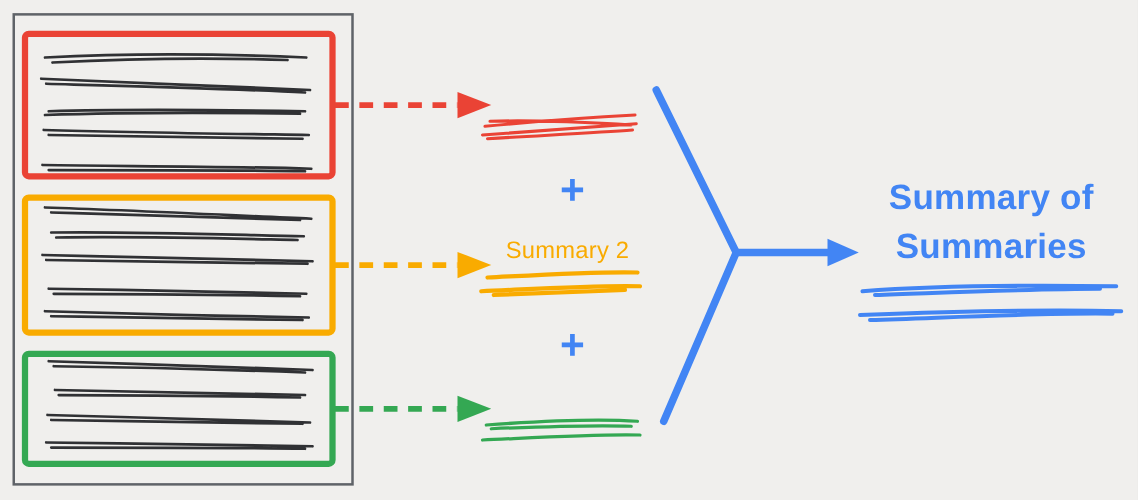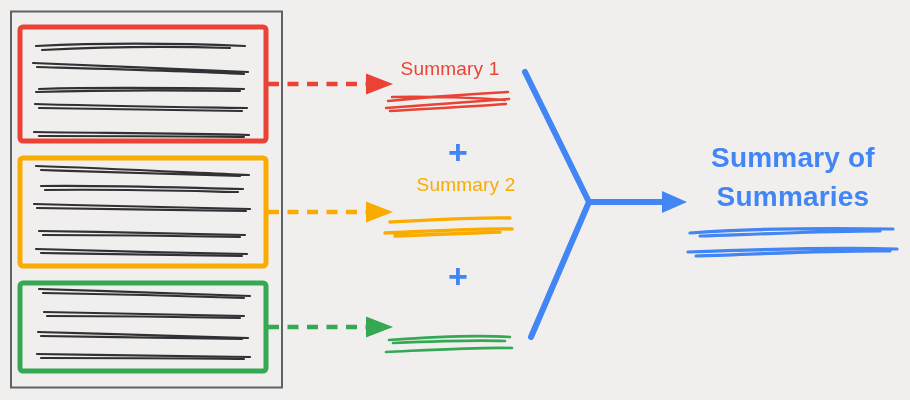--- a/index.html
+++ b/index.html
@@ -115,20 +115,19 @@
       <path class="merge" d="M525 72 L589 202 L531 337" stroke="#4285f4"></path>
       <path class="merge" d="M589 202 H664" stroke="#4285f4"></path>
       <polygon points="662,191 687,202 662,213" fill="#4285f4"></polygon>
     </g>
 
     <g>
       <path class="scrib" stroke-width="3.2" d="M690 233 C740 229 820 228 893 229 M700 236 C760 234 830 231 880 231 M688 252 C740 250 820 247 897 249 M696 256 C760 254 840 250 890 251" stroke="#4285f4"></path>
     </g>
   </svg>
 
-  <div class="label red" style="left:450px;top:58px;">Summary 1</div>
-  <div class="label yellow" style="left:454px;top:174px;margin-left:12px;">Summary 2</div>
+  <div class="label yellow" style="left:454px;top:190px;">Summary 2</div>
 
   <div class="plus" style="left:458px;top:135px;">+</div>
   <div class="plus" style="left:458px;top:259px;">+</div>
 
   <div class="result-title">Summary of Summaries</div>
 </div>
 
 </body></html>

